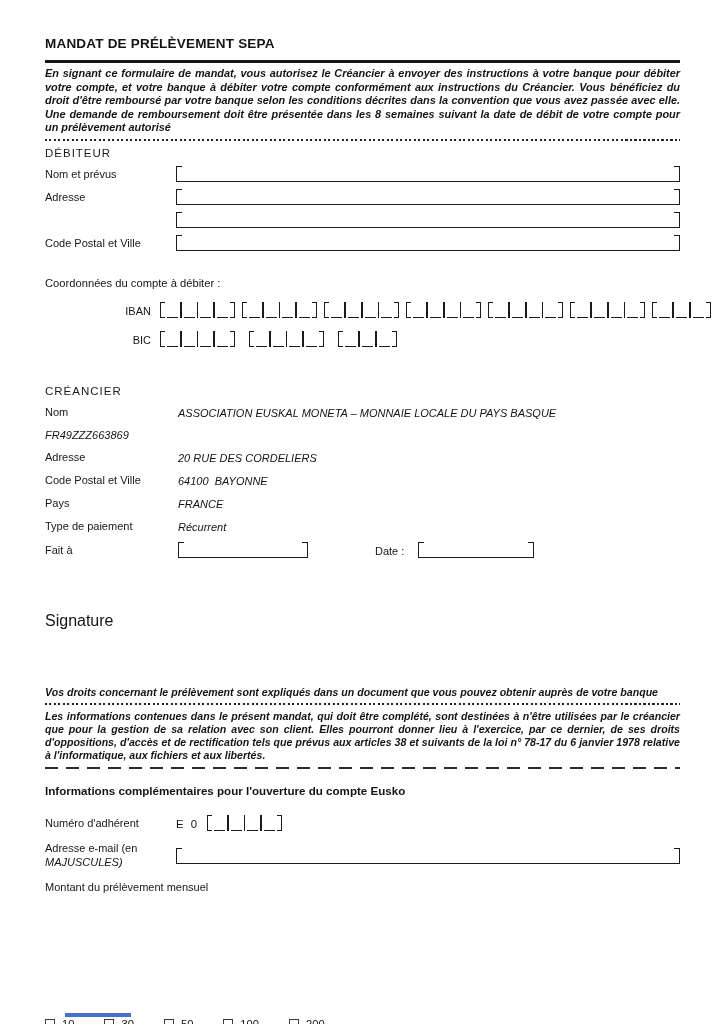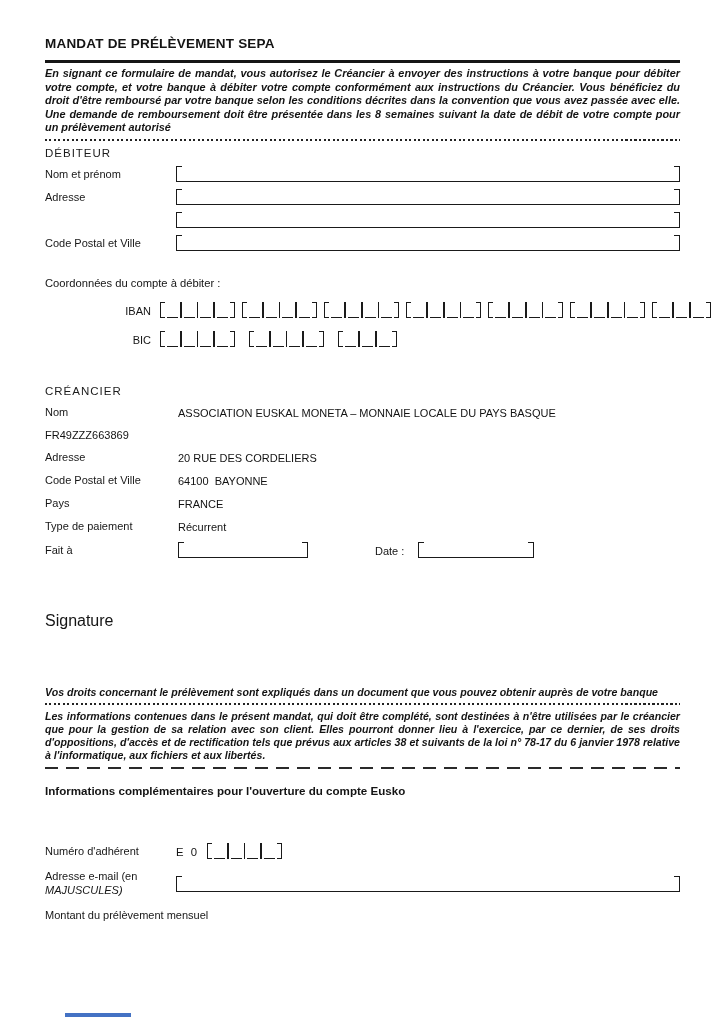--- a/index.html
+++ b/index.html
@@ -34,31 +34,31 @@
   .cgrp { display:inline-flex; align-items:stretch; height:16px; }
   .edge { width:5px; border-top:1.7px solid #1a1a1a; border-bottom:1.7px solid #1a1a1a; }
   .el { border-left:1.7px solid #1a1a1a; }
   .er { border-right:1.7px solid #1a1a1a; }
   .cell { width:11px; margin:0 2px; border-bottom:1.7px solid #1a1a1a; }
   .cdiv { width:1.7px; background:#1a1a1a; }
 
   .cred-heading { margin-top:38px; font-size:11.5px; letter-spacing:1px; }
   .crow { display:flex; align-items:flex-end; margin-top:8px; }
   .crow .lbl { flex:0 0 133px; }
-  .val { font-size:11px; line-height:14px; white-space:pre-wrap; color:#121212; }
+  .val { font-size:11px; line-height:14px; white-space:pre-wrap; color:#121212;font-style:italic; }
   .date-lbl { font-size:11px; margin:0 14px 1px 67px; }
 
   .signature { margin-top:54px; font-size:16px; }
   .sig-area { height:42px; }
 
   .note { margin-top:14px; font-size:10.6px; font-weight:700; font-style:italic; line-height:13px; }
   .legal { margin-top:5px; text-align:justify; }
 
   .eusko-heading { margin-top:15px; font-size:11.6px; font-weight:700; }
-  .adh-row { display:flex; align-items:flex-end; margin-top:46px; }
+  .adh-row { display:flex; align-items:flex-end; margin-top:18px; }
   .adh-prefix { font-size:11.3px; letter-spacing:2px; margin-right:8px; padding-bottom:1px; }
   .email-row { display:flex; align-items:flex-end; margin-top:10px; }
   .email-row .bfield { margin-bottom:6px; }
   .email-row .lbl .it { font-style:italic;text-align:right; }
   .amt-row { display:flex; margin-top:10px;flex-direction:column; }
   .amt-col { display:flex; flex-direction:column; gap:9px; padding-top:7px; }
   .amt-line { display:flex; gap:30px; }
   .amt-item { display:flex; align-items:center; gap:7px; font-size:11.2px; }
   .cb { width:10px; height:10px; border:1.3px solid #3a3a3a; background:#fff; display:inline-block; flex:0 0 auto; }
   .other-item { margin-top:0; }
@@ -72,21 +72,21 @@
   <div class="content">
 
     <div class="doc-title">MANDAT DE PRÉLÈVEMENT SEPA</div>
     <div class="rule-solid"></div>
     <p class="intro">En signant ce formulaire de mandat, vous autorisez le Créancier à envoyer des instructions à votre banque pour débiter votre compte, et votre banque à débiter votre compte conformément aux instructions du Créancier. Vous bénéficiez du droit d'être remboursé par votre banque selon les conditions décrites dans la convention que vous avez passée avec elle. Une demande de remboursement doit être présentée dans les 8 semaines suivant la date de débit de votre compte pour un prélèvement autorisé</p>
     <div class="rule-dotted"></div>
 
     <div class="sec-heading">DÉBITEUR</div>
 
     <div class="frow">
-      <div class="lbl">Nom et prénom</div>
+      <div class="lbl">Nom et prévus</div>
       <div class="bfield"></div>
     </div>
     <div class="frow">
       <div class="lbl">Adresse</div>
       <div class="bfield"></div>
     </div>
     <div class="frow">
       <div class="lbl"></div>
       <div class="bfield"></div>
     </div>

